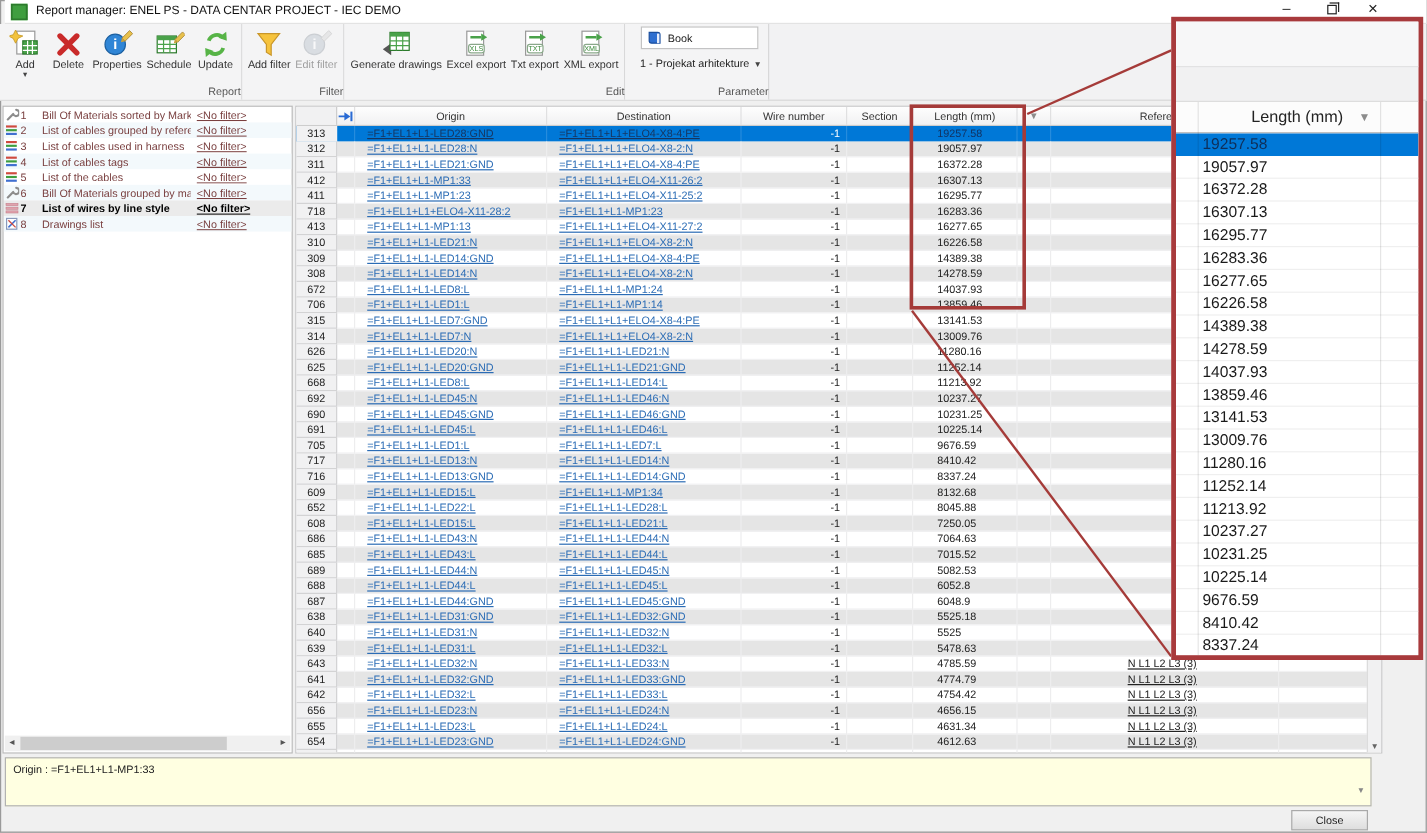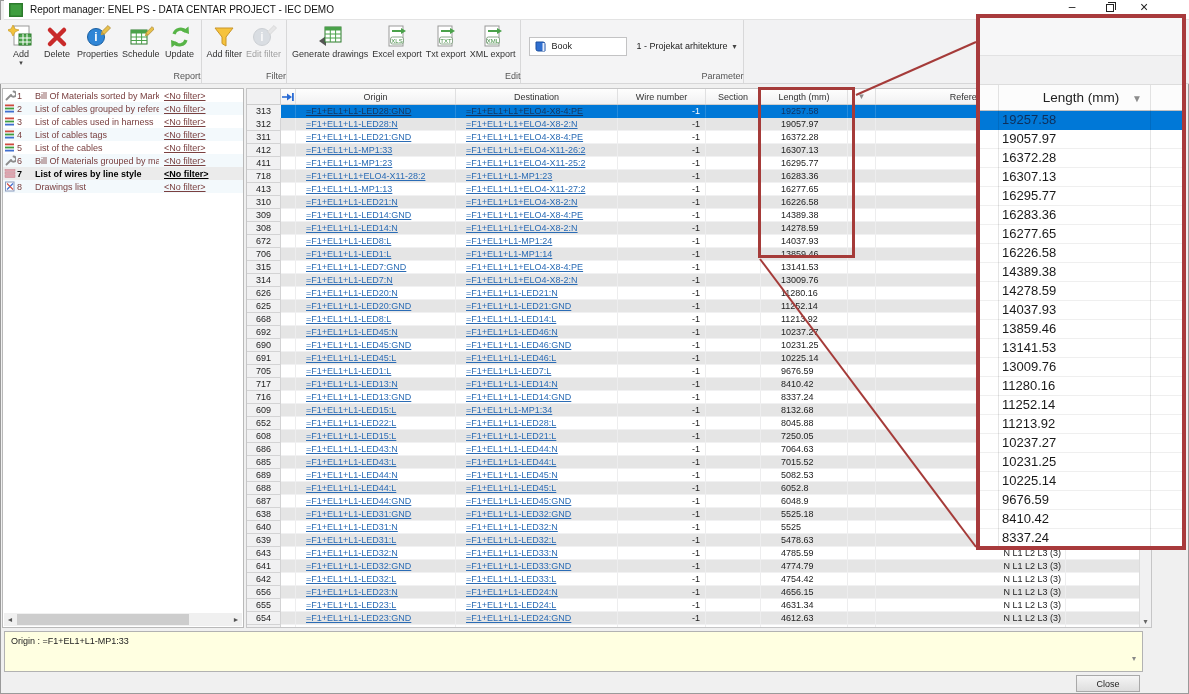--- a/index.html
+++ b/index.html
@@ -17,21 +17,21 @@
   #btn-close{left:1124px;font-size:14px;line-height:15px;}
   
   #toolbar{position:absolute;left:0;top:20px;width:1189px;height:64px;background:#f2f2f3;border-bottom:1px solid #d7d7d8;display:flex;}
   .tgroup{height:63px;border-right:1px solid #d8d8d9;display:flex;flex-direction:column;background:#f4f4f5;}
   .tbtns{flex:1;display:flex;align-items:flex-start;padding:2px 3px 0 3px;}
   .tbtn{min-width:36px;padding:1px 2px;display:flex;flex-direction:column;align-items:center;font-size:9px;color:#333;line-height:1.1;text-align:center;background:none;border:none;}
   .tbtn .ico{height:27px;display:flex;align-items:center;justify-content:center;}
   .tbtn.disabled{opacity:.45;}
   .tcap{height:13px;font-size:9px;color:#555;text-align:right;line-height:12px;}
   .caret{font-size:7px;color:#444;line-height:5px;}
-  #g-param .tbtns{align-items:center;gap:5px;padding-left:8px;}
+  #g-param .tbtns{align-items:center;gap:5px;padding-left:8px;flex-direction:column;}
   #bookbox{width:98px;height:19px;background:#fff;border:1px solid #c3c3c4;display:flex;align-items:center;gap:4px;padding:0 4px;font-size:9px;color:#222;}
   #bookcombo{display:flex;align-items:center;gap:5px;font-size:9px;color:#222;padding:2px 4px;}
   
   #leftpanel{position:absolute;left:2px;top:88px;width:242px;height:540px;background:#fff;border:1px solid #b9b9b9;overflow:hidden;}
   .lp-header{height:15px;display:flex;align-items:center;background:linear-gradient(#fdfdfd,#f1f1f2);border-bottom:1px solid #cfcfcf;font-size:9px;color:#333;}
   .lp-h1{width:34px;text-align:center;border-right:1px solid #ddd;}
   .lp-h2{width:124px;text-align:center;border-right:1px solid #ddd;}
   .lp-h3{flex:1;text-align:right;padding-right:3px;}
   .lp-row{height:13px;display:flex;align-items:center;font-size:9px;color:#7a4040;white-space:nowrap;}
   .lp-row.alt{background:#f3f9fc;}
@@ -59,21 +59,21 @@
   .c-lf{width:28px;flex:0 0 28px;}
   .c-ref{width:190px;flex:0 0 190px;}
   .c-extra{width:75px;flex:1;}
   .g-row{height:13px;display:flex;font-size:9px;color:#222;white-space:nowrap;}
   .g-row.alt{background:#e5e5e5;}
   .g-row>div{border-right:1px solid #ededee;border-bottom:1px solid #f1f1f2;line-height:12px;overflow:hidden;}
   .g-row .c-num{background:#f1f1f2;border-right:1px solid #d3d3d4;border-bottom:1px solid #d3d3d4;text-align:center;color:#222;}
   .g-row .c-origin,.g-row .c-dest{padding-left:10px;}
   .g-row .c-wire{text-align:right;padding-right:5px;}
   .g-row .c-len{padding-left:20px;}
-  .g-row .c-ref{text-align:right;padding-right:4px;}
+  .g-row .c-ref{text-align:center;padding-right:4px;text-decoration:underline;}
   .lnk{color:#2b6cb5;text-decoration:underline;}
   .g-row.sel{background:#0078d7;}
   .g-row.sel>div{border-bottom-color:transparent;border-right-color:rgba(255,255,255,.15);}
   .g-row.sel .lnk{color:#16355f;}
   .g-row.sel .c-wire{color:#fff;}
   .g-row.sel .c-len{color:#11315f;}
   .sort-glyph{color:#8c8c8c;font-size:8px;}
   #gv-scroll{position:absolute;right:0;top:16px;width:12px;height:524px;background:#f1f1f2;border-left:1px solid #dcdcdc;font-size:8px;color:#666;}
   #gv-up{position:absolute;top:0;left:0;right:0;height:13px;text-align:center;line-height:13px;}
   #gv-thumb{position:absolute;top:14px;left:1px;width:9px;height:160px;background:#cdcdcd;}

